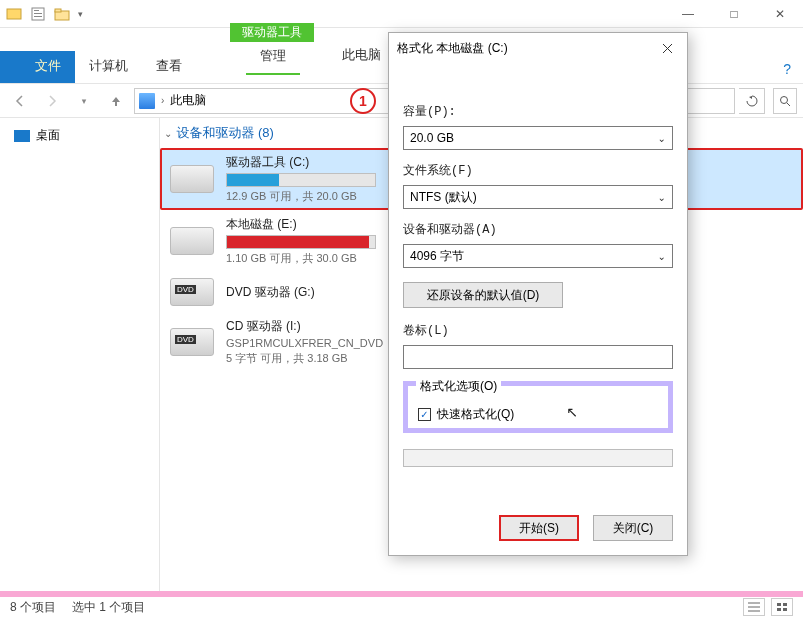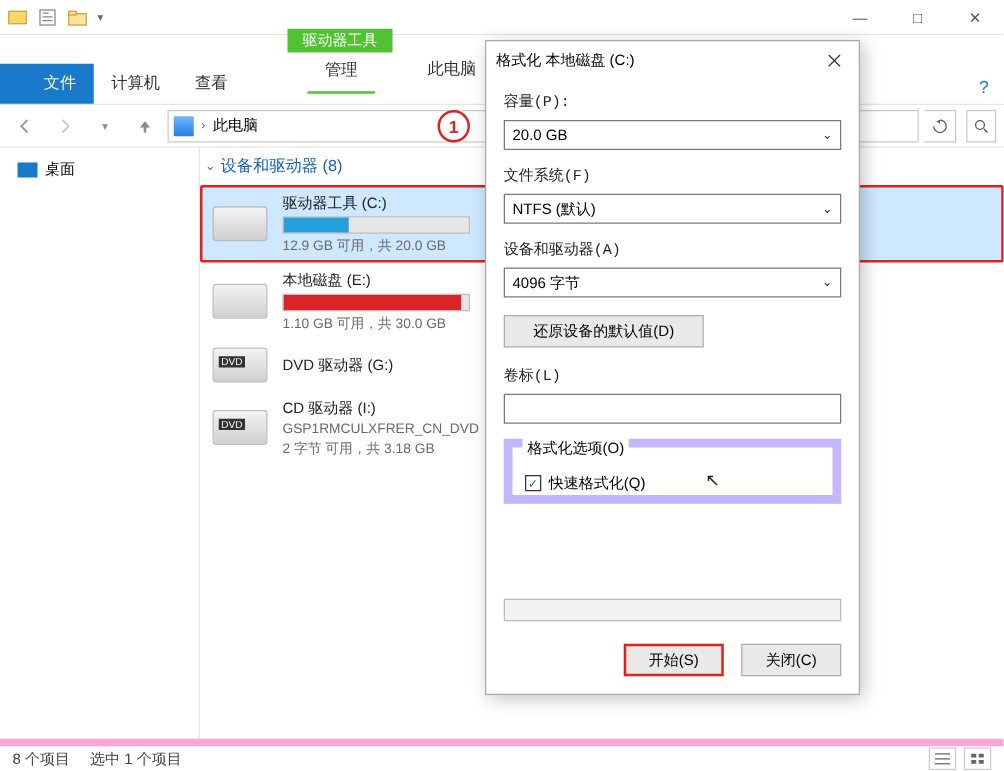--- a/index.html
+++ b/index.html
@@ -58,30 +58,30 @@
   .callout { position:absolute; width:26px;height:26px; border:2px solid #d22; border-radius:50%; color:#d22; font-weight:bold; display:flex; align-items:center; justify-content:center; background:#fff; font-size:14px;}
   .callout.c1 { left: 350px; top: 88px; }
   .callout.c2 { left: 561px; top: 480px; }
 
   
   .statusbar { position:absolute; bottom:0; left:0; right:0; height:26px; border-top:6px solid #f9a8d4; display:flex; align-items:center; padding:0 10px; gap:16px; color:#444; font-size:12px;}
   .status-right { margin-left:auto; display:flex; gap:6px;}
   .view-btn { width:22px; height:18px; border:1px solid #ccc; display:flex;align-items:center;justify-content:center;}
 
   
-  .dialog { position:absolute; left:388px; top:32px; width:300px; height:524px; background:#fff; border:1px solid #aaa; box-shadow: 3px 3px 14px rgba(0,0,0,.25); display:flex; flex-direction:column; }
+  .dialog { position:absolute; left:388px; top:32px; width:300px; height:524px; background:#fff; border:1px solid #aaa; box-shadow: 3px 3px 14px rgba(0,0,0,.25); display:flex; flex-direction:column;gap:30px; }
   .dlg-title { height:30px; display:flex; align-items:center; padding:0 8px; font-size:12px;}
   .dlg-close { margin-left:auto; width:24px;height:24px; display:flex;align-items:center;justify-content:center;}
   .dlg-body { padding: 4px 14px 8px; display:flex; flex-direction:column; gap:6px; flex:1;}
   .field-label { font-size:12px; color:#222; margin-top:6px;font-family:Liberation Mono, monospace;}
   .combo { height:24px; border:1px solid #7a7a7a; display:flex; align-items:center; padding:0 6px; justify-content:space-between; font-size:12px; background:#fff;}
   .combo .caret { font-size:10px; color:#333;}
   .restore-btn { width:160px; height:26px; border:1px solid #adadad; background:#e9e9e9; font-size:12px; margin:8px 0 2px 0; }
   .text-input { height:24px; border:1px solid #7a7a7a; width:100%; background:#fff;}
-  .group-box { border:7px solid #c4b5fd; padding:20px 10px 10px; position:relative; margin-top:6px; height:52px;}
+  .group-box { border:5px solid #c4b5fd; padding:20px 10px 10px; position:relative; margin-top:6px; height:52px;}
   .group-box .legend { position:absolute; top:-8px; left:8px; background:#fff; padding:0 4px; font-size:12px;}
   .checkbox-row { display:flex; align-items:center; gap:6px; font-size:12px;}
   .checkbox { width:13px;height:13px;border:1px solid #333; display:flex;align-items:center;justify-content:center; font-size:10px; color:#1366c9;}
   .cursor { position:absolute; right:90px; top:18px; font-size:14px; color:#222;}
   .progress { height:18px; border:1px solid #bcbcbc; background:#f2f2f2; margin-top:auto;}
   .dlg-buttons { display:flex; gap:14px; justify-content:flex-end; padding:10px 14px 14px;}
   .dlg-btn { width:80px; height:26px; border:1px solid #adadad; background:#e9e9e9; font-size:12px;}
   .dlg-btn.highlight { border:2px solid #d22; }
 </style>
 </head>
@@ -215,21 +215,21 @@
       <div class="drive-info">
         <span class="drive-name">DVD 驱动器 (G:)</span>
       </div>
     </div>
 
     <div class="drive-row">
       <div class="drive-icon dvd"></div>
       <div class="drive-info">
         <span class="drive-name">CD 驱动器 (I:)</span>
         <span class="drive-sub">GSP1RMCULXFRER_CN_DVD</span>
-        <span class="drive-sub">2 字节 可用，共 3.18 GB</span>
+        <span class="drive-sub">5 字节 可用，共 3.18 GB</span>
       </div>
     </div>
   </div>
 </div>
 
 <div class="callout c1">1</div>
 <div class="callout c2">2</div>
 
 <div class="dialog">
   <div class="dlg-title">

